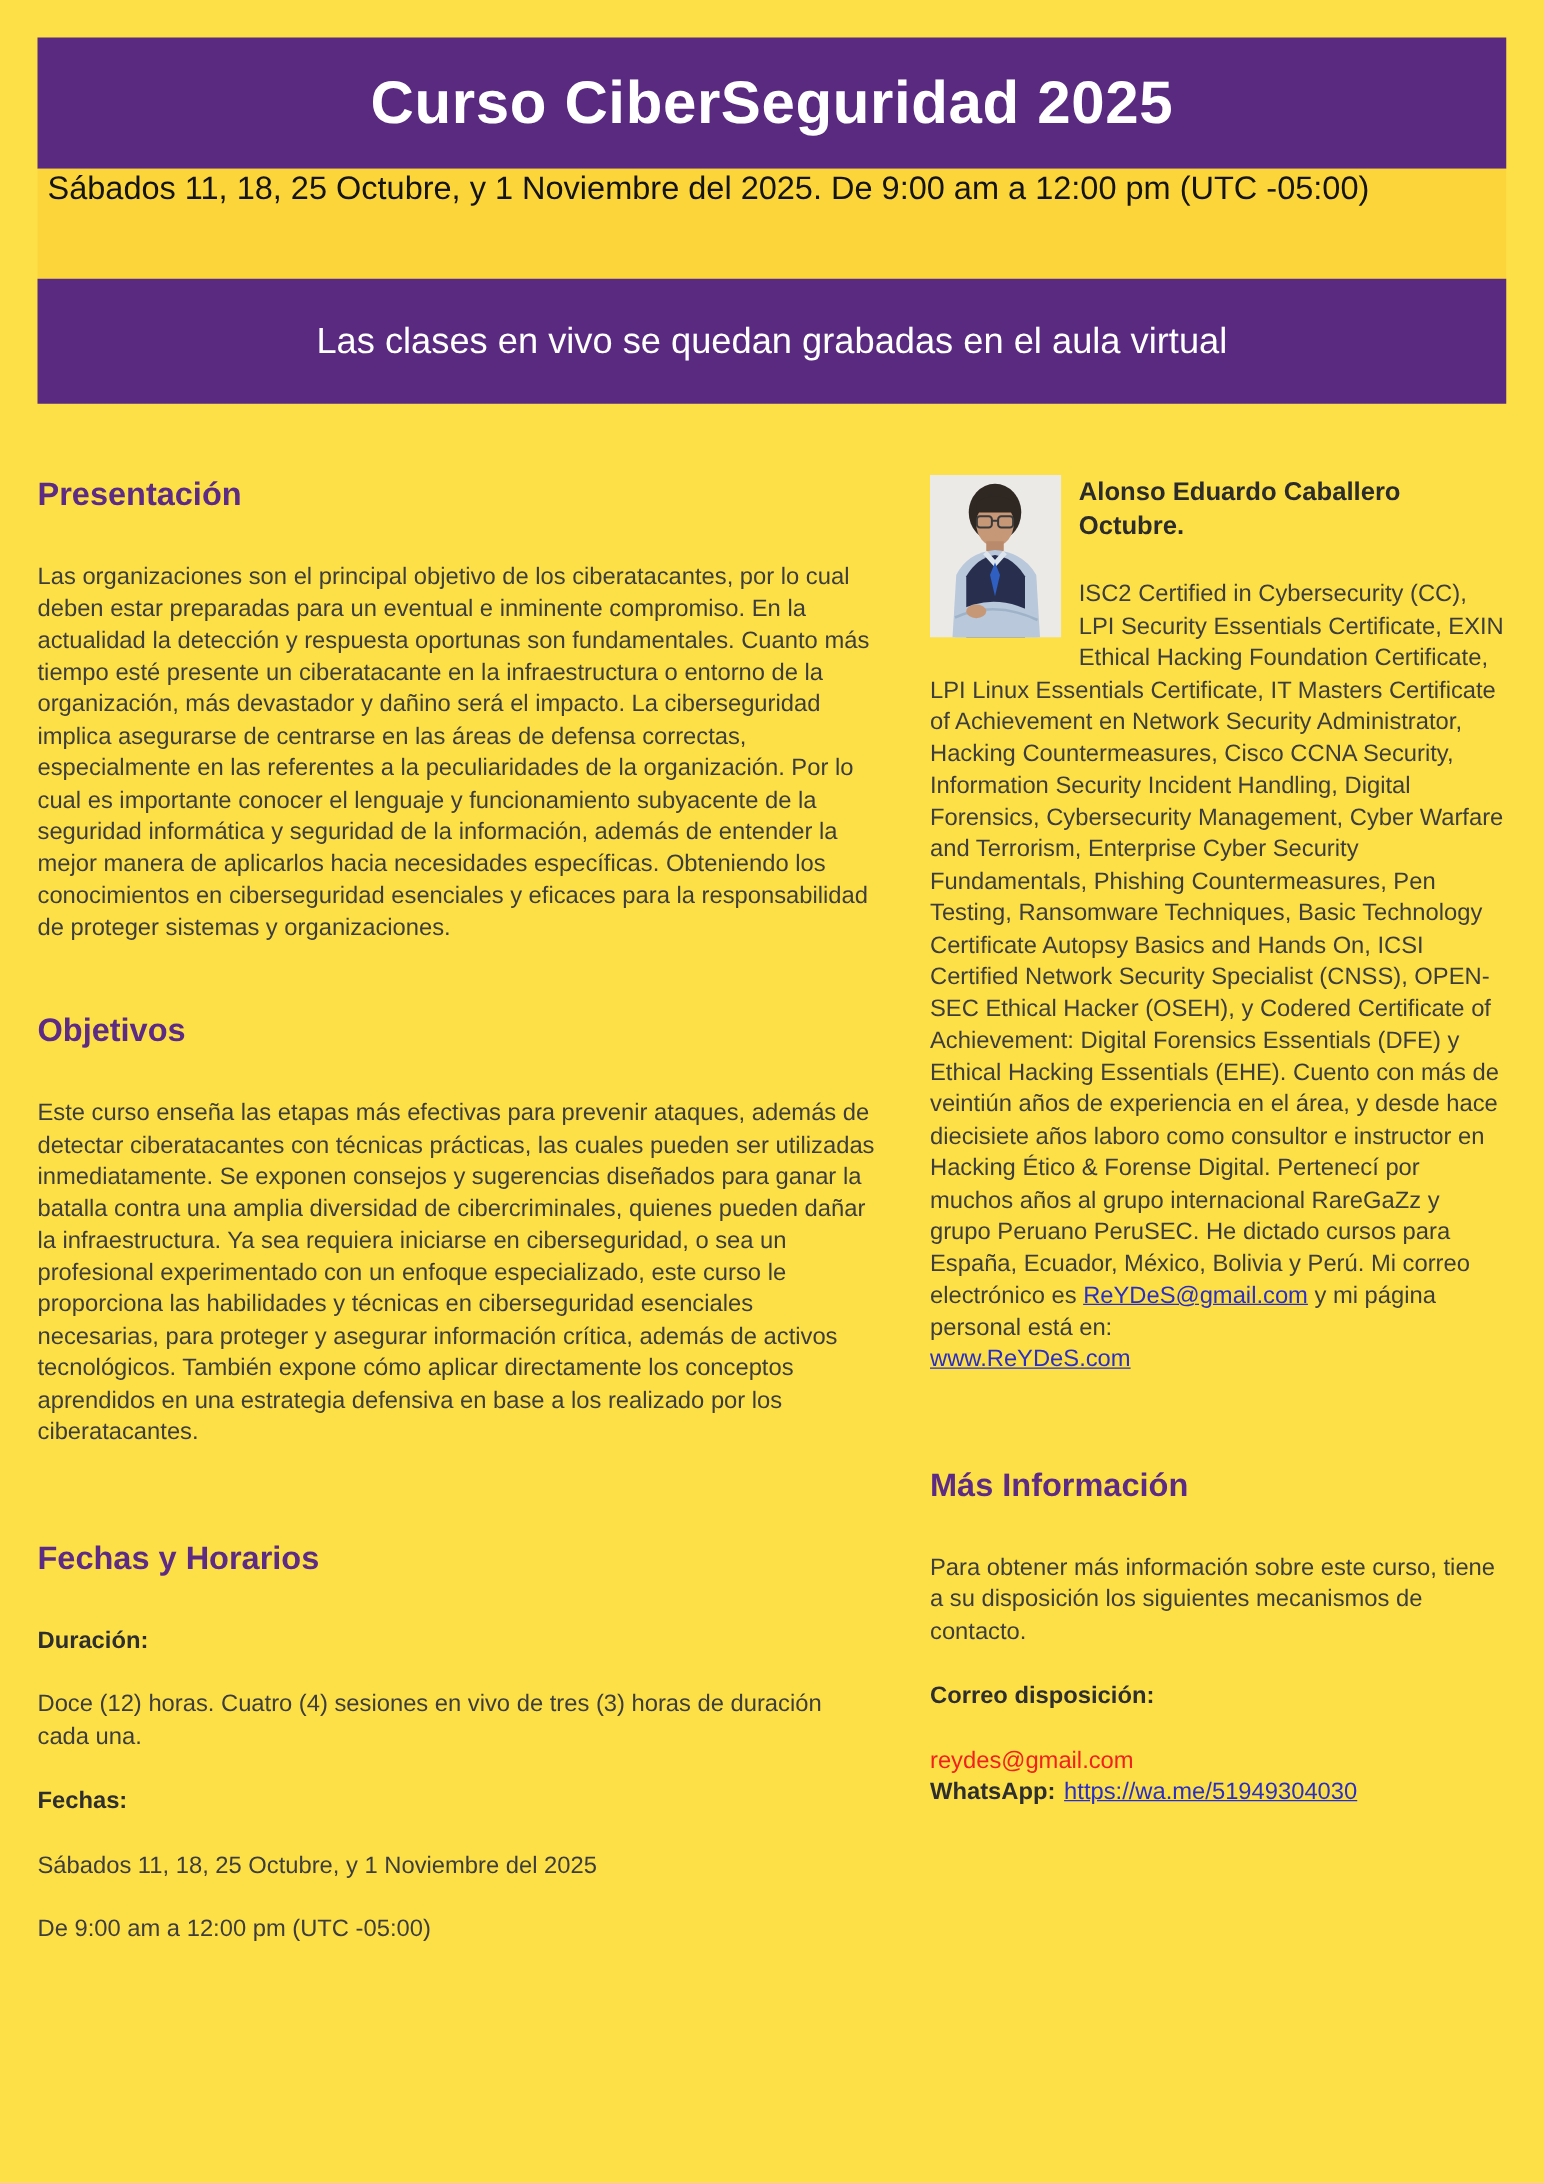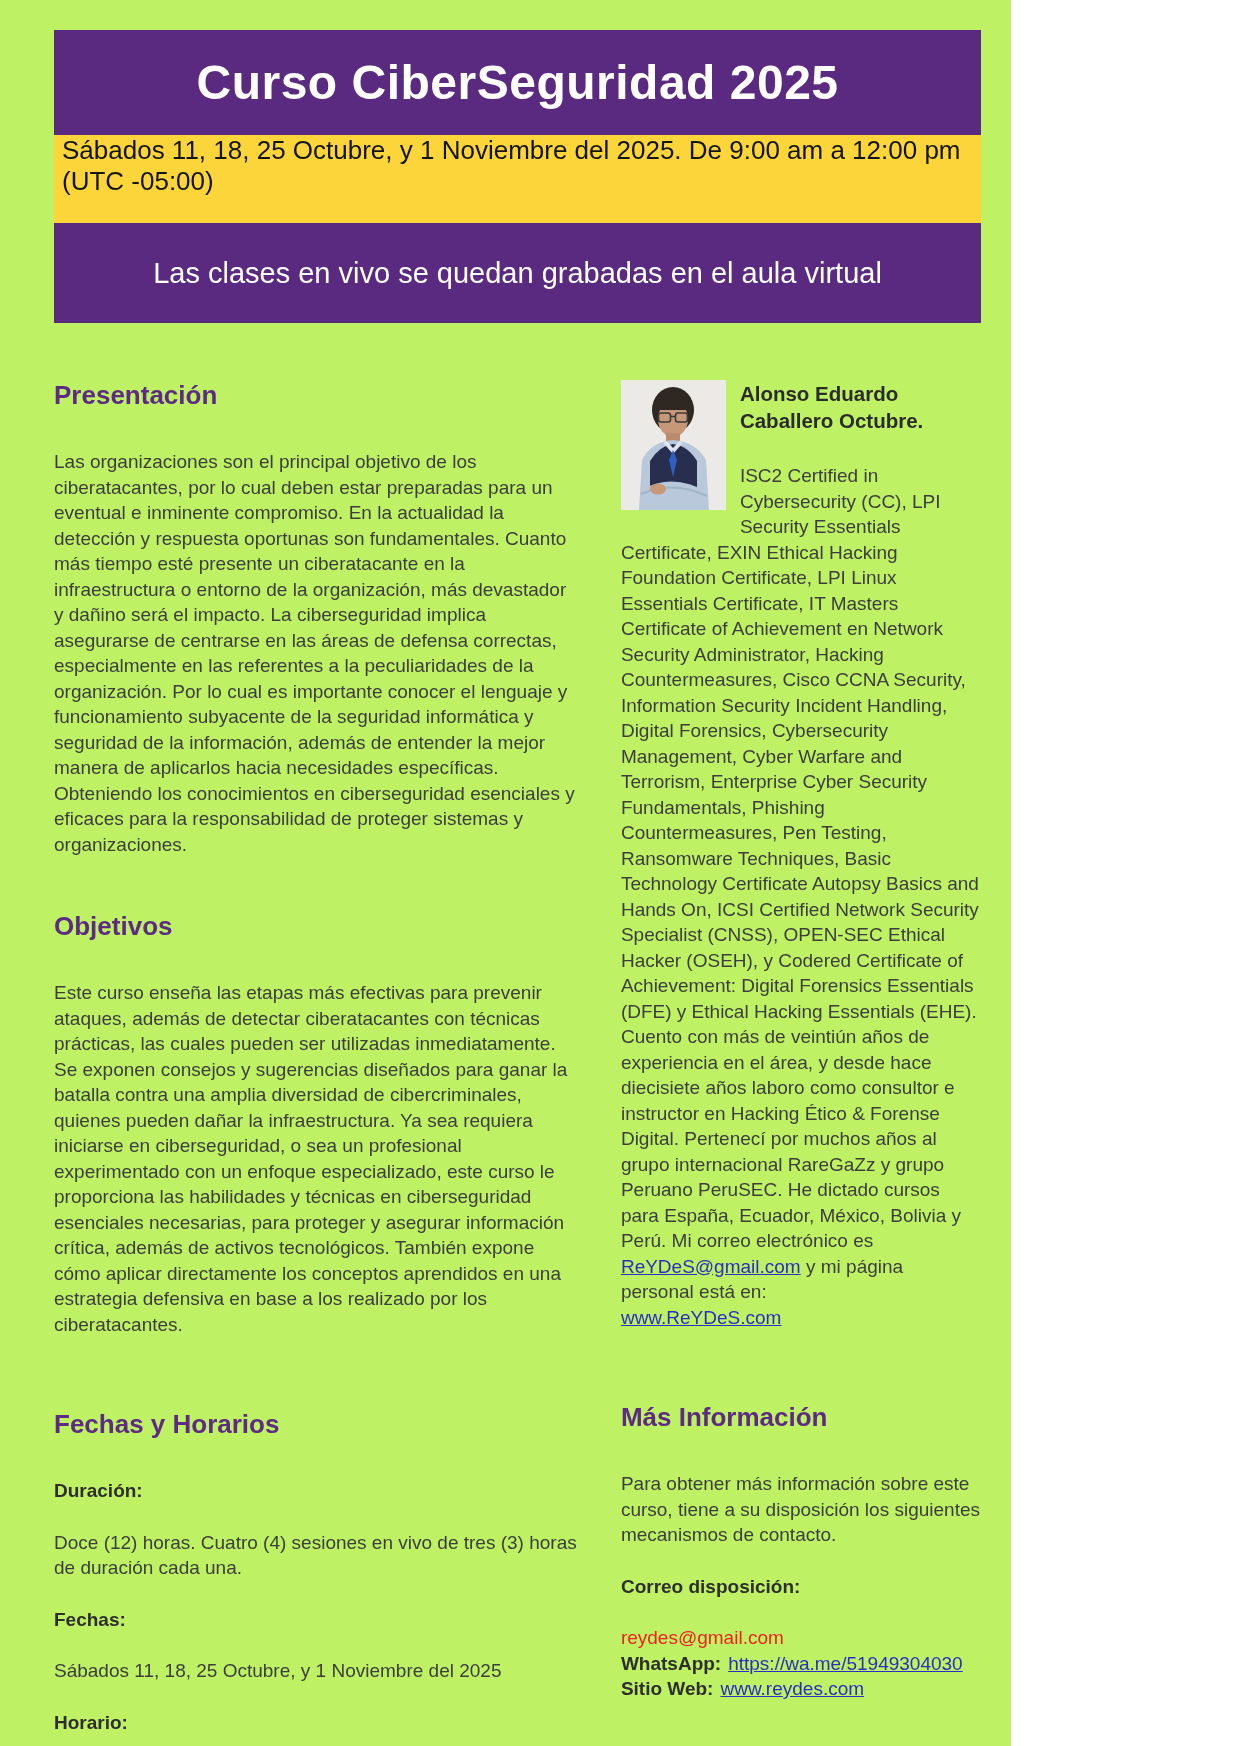--- a/index.html
+++ b/index.html
@@ -3,25 +3,24 @@
 <meta charset="utf-8">
 <style>
   * { box-sizing: border-box; margin: 0; padding: 0; }
   html, body { background: #ffffff; }
   body {
     width: 1235px;
     font-family: "Liberation Sans", "DejaVu Sans", sans-serif;
   }
   .page {
     position: relative;
-    width: 1011px;
+    width: 1235px;
     height: 1746px;
-    background: #bef264;
+    background: #fde047;
     overflow: hidden;
-    padding-left: 24px;
   }
   .band { margin: 0 30px; }
   .band-title {
     margin-top: 30px;
     height: 105px;
     background: #5a2a80;
     display: flex;
     align-items: center;
     justify-content: center;
   }
@@ -142,21 +141,20 @@
       <p class="body-text">Las organizaciones son el principal objetivo de los ciberatacantes, por lo cual deben estar preparadas para un eventual e inminente compromiso. En la actualidad la detección y respuesta oportunas son fundamentales. Cuanto más tiempo esté presente un ciberatacante en la infraestructura o entorno de la organización, más devastador y dañino será el impacto. La ciberseguridad implica asegurarse de centrarse en las áreas de defensa correctas, especialmente en las referentes a la peculiaridades de la organización. Por lo cual es importante conocer el lenguaje y funcionamiento subyacente de la seguridad informática y seguridad de la información, además de entender la mejor manera de aplicarlos hacia necesidades específicas. Obteniendo los conocimientos en ciberseguridad esenciales y eficaces para la responsabilidad de proteger sistemas y organizaciones.</p>
 
       <h2 class="section-heading mt-section">Objetivos</h2>
       <p class="body-text">Este curso enseña las etapas más efectivas para prevenir ataques, además de detectar ciberatacantes con técnicas prácticas, las cuales pueden ser utilizadas inmediatamente. Se exponen consejos y sugerencias diseñados para ganar la batalla contra una amplia diversidad de cibercriminales, quienes pueden dañar la infraestructura. Ya sea requiera iniciarse en ciberseguridad, o sea un profesional experimentado con un enfoque especializado, este curso le proporciona las habilidades y técnicas en ciberseguridad esenciales necesarias, para proteger y asegurar información crítica, además de activos tecnológicos. También expone cómo aplicar directamente los conceptos aprendidos en una estrategia defensiva en base a los realizado por los ciberatacantes.</p>
 
       <h2 class="section-heading mt-section2">Fechas y Horarios</h2>
       <p class="label" style="margin-top:0;">Duración:</p>
       <p class="body-text value">Doce (12) horas. Cuatro (4) sesiones en vivo de tres (3) horas de duración cada una.</p>
       <p class="label">Fechas:</p>
       <p class="body-text value">Sábados 11, 18, 25 Octubre, y 1 Noviembre del 2025</p>
-      <p class="label">Horario:</p>
       <p class="body-text value">De 9:00 am a 12:00 pm (UTC -05:00)</p>
     </section>
 
     <aside class="col-right">
 
       <div class="instructor">
         <div class="instructor-photo">
           <svg width="105" height="130" viewBox="0 0 105 130" xmlns="http://www.w3.org/2000/svg">
             <rect width="105" height="130" fill="#eceae6"></rect>
             <rect x="0" y="0" width="105" height="130" fill="none"></rect>
@@ -184,17 +182,16 @@
       </div>
 
       <h2 class="section-heading mt-section2" style="clear:both;">Más Información</h2>
       <p class="body-text">Para obtener más información sobre este curso, tiene a su disposición los siguientes mecanismos de contacto.</p>
 
       <p class="label">Correo disposición:</p>
       <p class="email-red">reydes@gmail.com</p>
 
       <p class="contact-line"><span class="inline-label">WhatsApp:</span><a class="link">https://wa.me/51949304030</a></p>
 
-      <p class="contact-line"><span class="inline-label">Sitio Web:</span><a class="link">www.reydes.com</a></p>
 
     </aside>
   </main>
 </div>
 
 </body></html>

